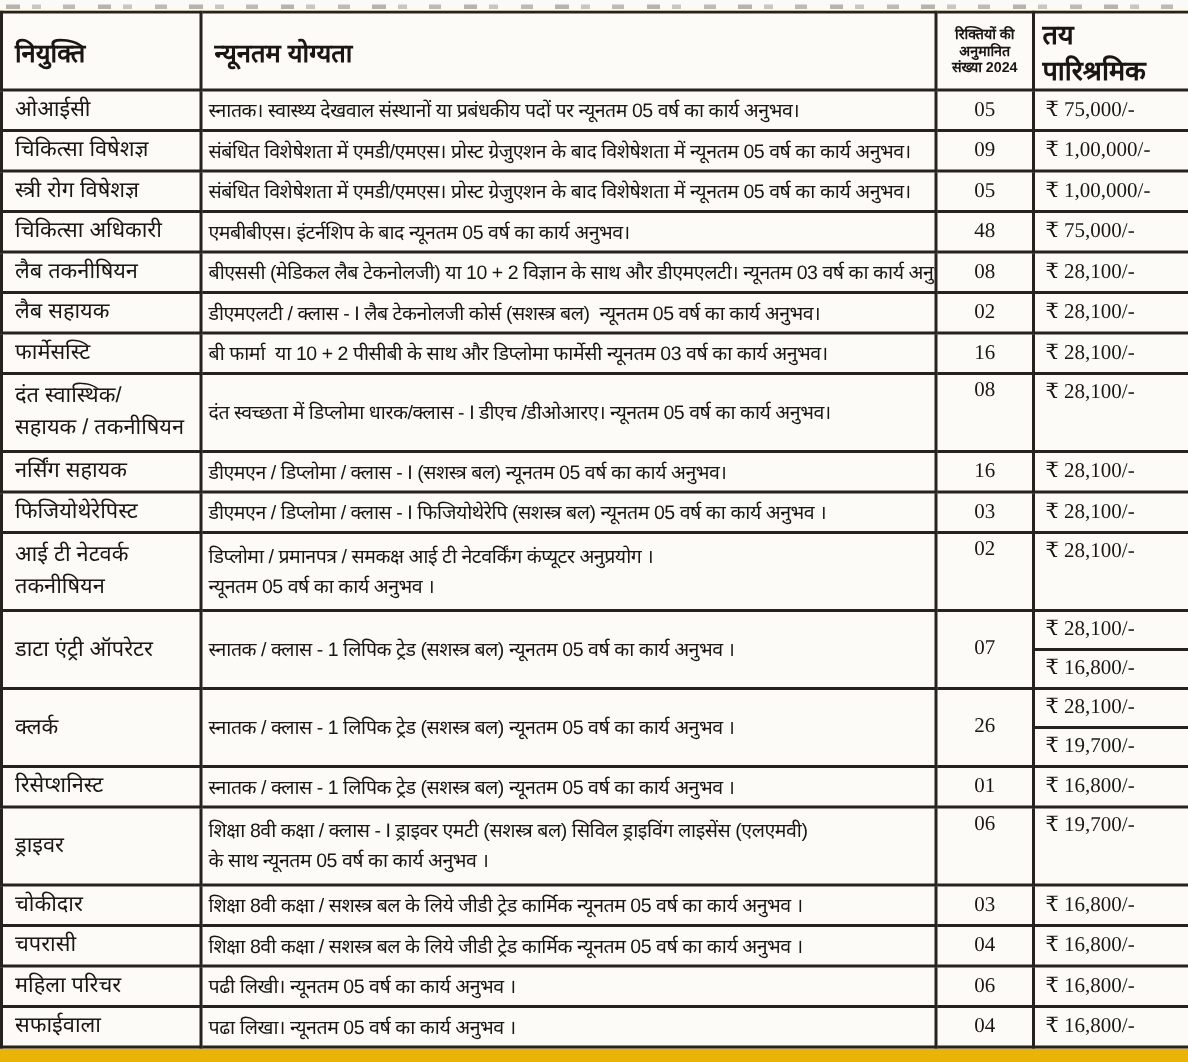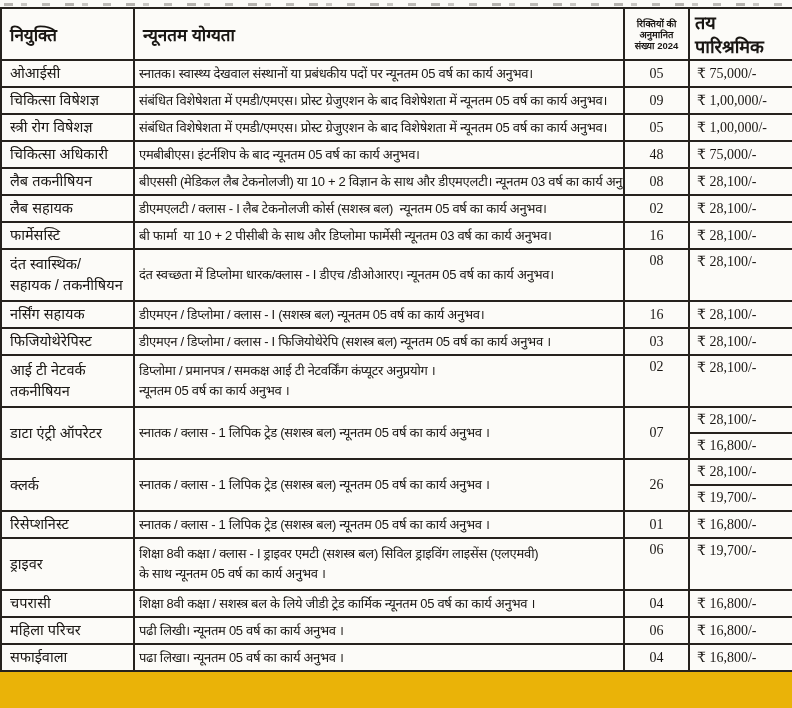--- a/index.html
+++ b/index.html
@@ -176,20 +176,26 @@
           <td class="cell-pay">₹ 16,800/-</td>
         </tr>
         <tr class="tall">
           <td class="cell-position">ड्राइवर</td>
           <td class="cell-qual">शिक्षा 8वी कक्षा / क्लास - I ड्राइवर एमटी (सशस्त्र बल) सिविल ड्राइविंग लाइसेंस (एलएमवी)
 के साथ न्यूनतम 05 वर्ष का कार्य अनुभव ।</td>
           <td class="cell-num vtop">06</td>
           <td class="cell-pay vtop">₹ 19,700/-</td>
         </tr>
         <tr>
+          <td class="cell-position">चोकीदार</td>
+          <td class="cell-qual">शिक्षा 8वी कक्षा / सशस्त्र बल के लिये जीडी ट्रेड कार्मिक न्यूनतम 05 वर्ष का कार्य अनुभव ।</td>
+          <td class="cell-num">03</td>
+          <td class="cell-pay">₹ 16,800/-</td>
+        </tr>
+        <tr>
           <td class="cell-position">चपरासी</td>
           <td class="cell-qual">शिक्षा 8वी कक्षा / सशस्त्र बल के लिये जीडी ट्रेड कार्मिक न्यूनतम 05 वर्ष का कार्य अनुभव ।</td>
           <td class="cell-num">04</td>
           <td class="cell-pay">₹ 16,800/-</td>
         </tr>
         <tr>
           <td class="cell-position">महिला परिचर</td>
           <td class="cell-qual">पढी लिखी। न्यूनतम 05 वर्ष का कार्य अनुभव ।</td>
           <td class="cell-num">06</td>
           <td class="cell-pay">₹ 16,800/-</td>

